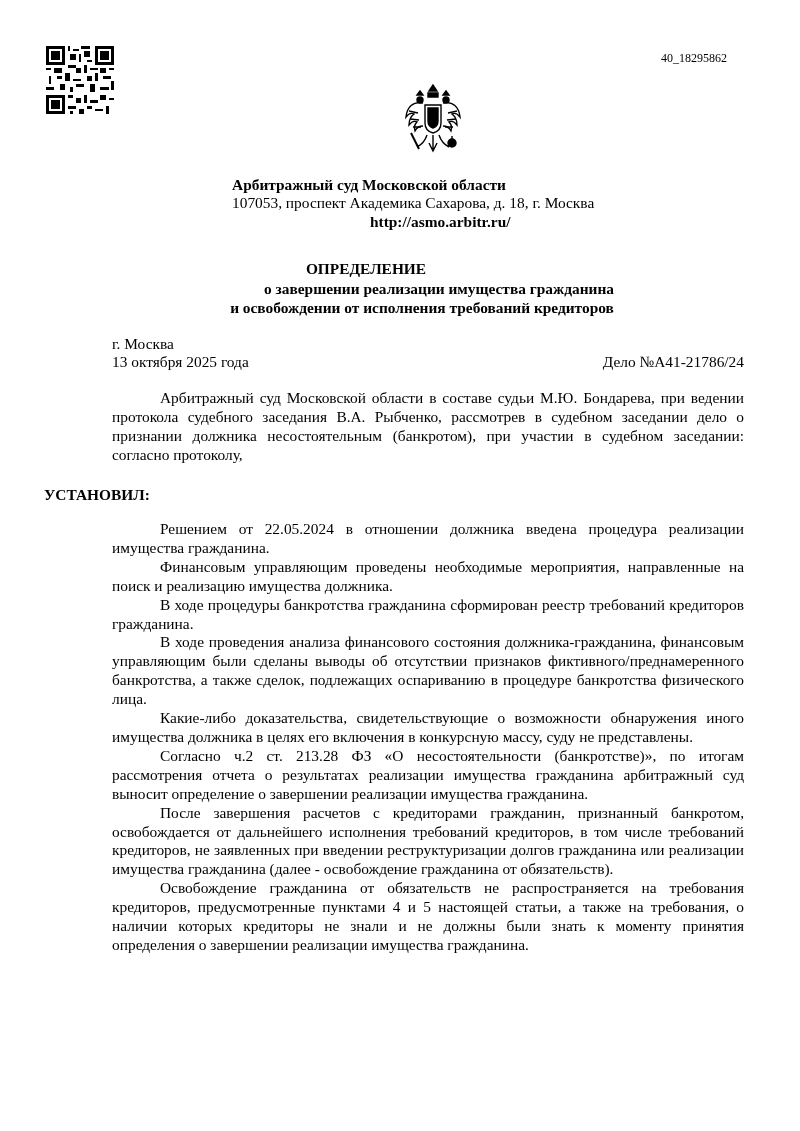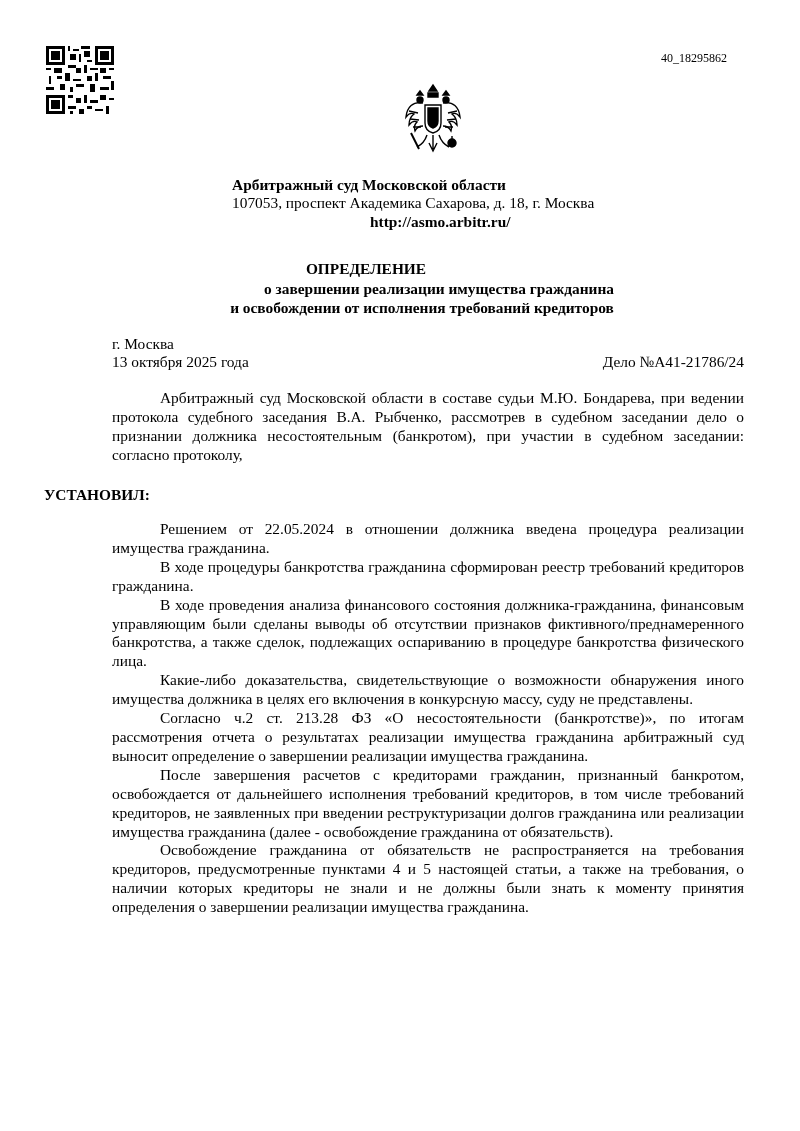--- a/index.html
+++ b/index.html
@@ -130,19 +130,20 @@
 <div class="case-no">Дело №А41-21786/24</div>
 
 <div class="body-block intro">
   <p>Арбитражный суд Московской области в составе судьи М.Ю. Бондарева, при ведении протокола судебного заседания В.А. Рыбченко, рассмотрев в судебном заседании дело о признании должника несостоятельным (банкротом), при участии в судебном заседании: согласно протоколу,</p>
 </div>
 
 <div class="established">УСТАНОВИЛ:</div>
 
 <div class="body-block paras">
   <p>Решением от 22.05.2024 в отношении должника введена процедура реализации имущества гражданина.</p>
+  <p>Финансовым управляющим проведены необходимые мероприятия, направленные на поиск и реализацию имущества должника.</p>
   <p>В ходе процедуры банкротства гражданина сформирован реестр требований кредиторов гражданина.</p>
   <p>В ходе проведения анализа финансового состояния должника-гражданина, финансовым управляющим были сделаны выводы об отсутствии признаков фиктивного/преднамеренного банкротства, а также сделок, подлежащих оспариванию в процедуре банкротства физического лица.</p>
   <p>Какие-либо доказательства, свидетельствующие о возможности обнаружения иного имущества должника в целях его включения в конкурсную массу, суду не представлены.</p>
   <p>Согласно ч.2 ст. 213.28 ФЗ «О несостоятельности (банкротстве)», по итогам рассмотрения отчета о результатах реализации имущества гражданина арбитражный суд выносит определение о завершении реализации имущества гражданина.</p>
   <p>После завершения расчетов с кредиторами гражданин, признанный банкротом, освобождается от дальнейшего исполнения требований кредиторов, в том числе требований кредиторов, не заявленных при введении реструктуризации долгов гражданина или реализации имущества гражданина (далее - освобождение гражданина от обязательств).</p>
   <p>Освобождение гражданина от обязательств не распространяется на требования кредиторов, предусмотренные пунктами 4 и 5 настоящей статьи, а также на требования, о наличии которых кредиторы не знали и не должны были знать к моменту принятия определения о завершении реализации имущества гражданина.</p>
 </div>
 
 </body></html>

